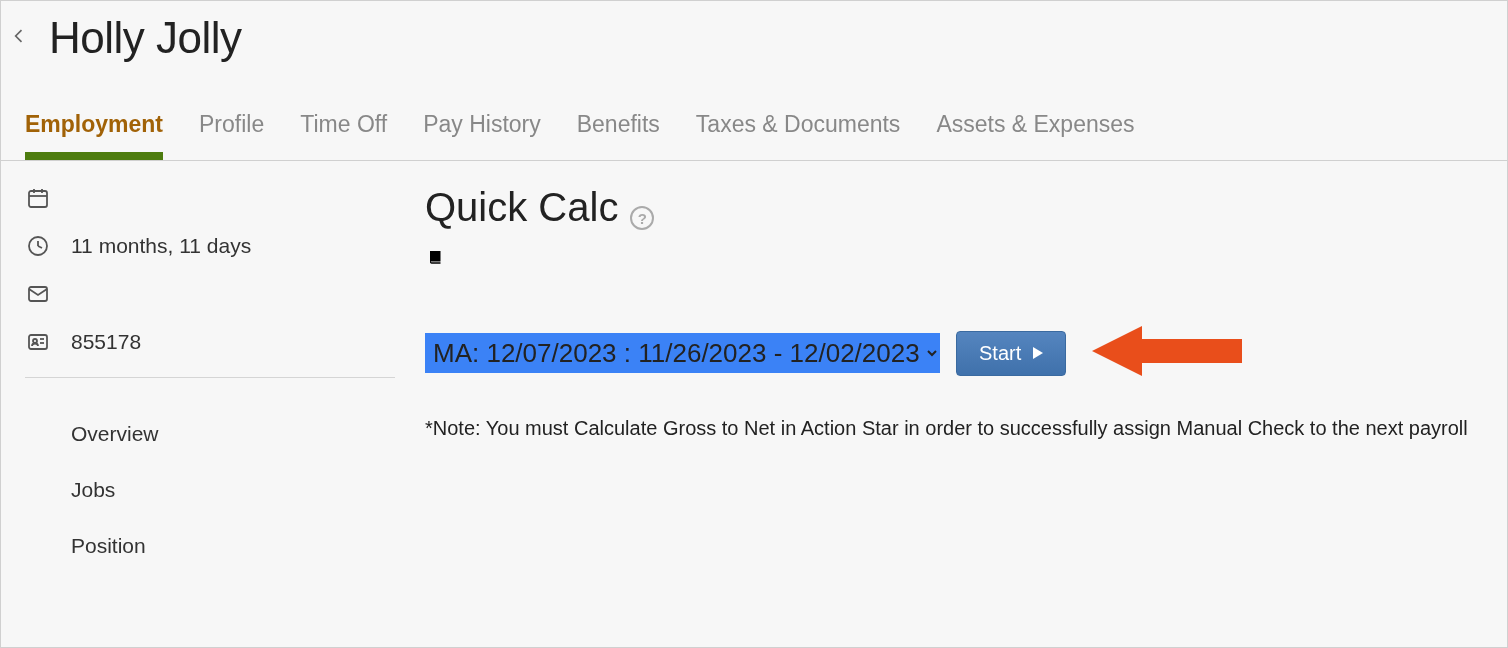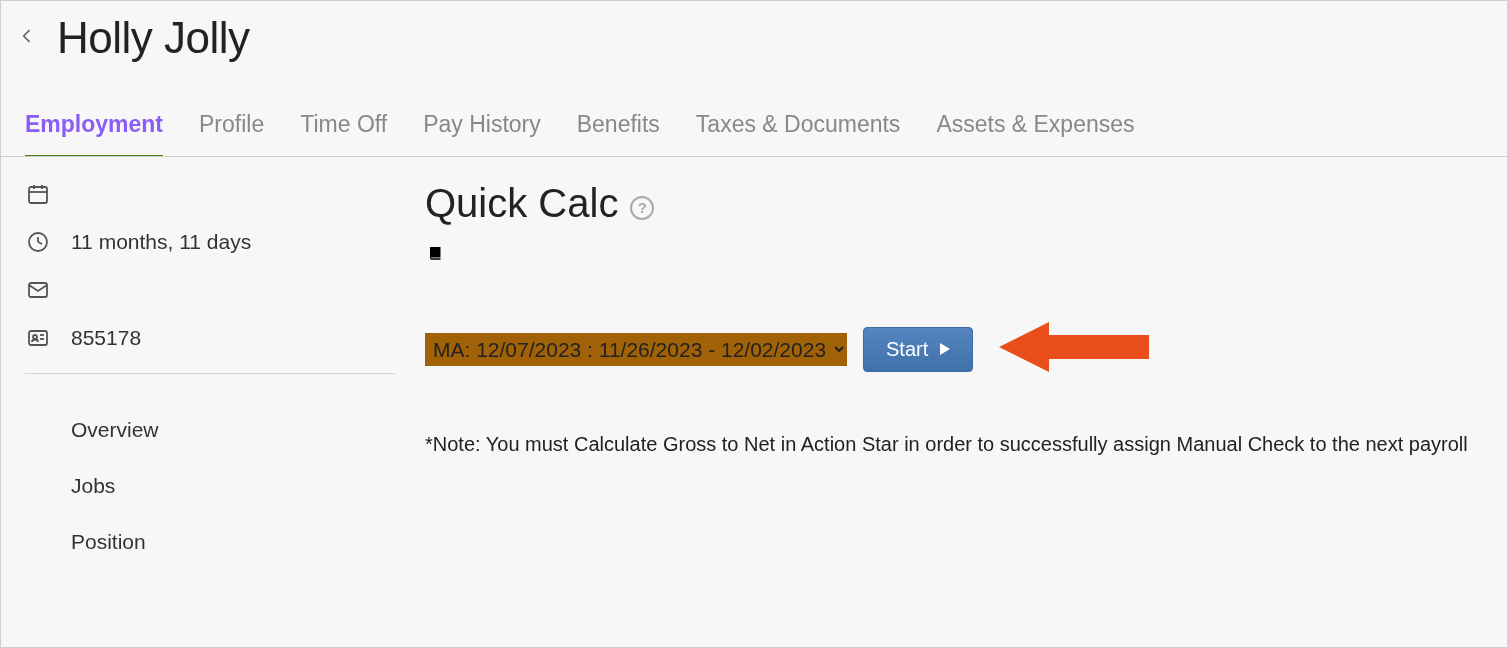--- a/index.html
+++ b/index.html
@@ -8,21 +8,21 @@
       background: #f7f7f7;
       color: #333;
       width: 1508px;
       height: 648px;
       border: 1px solid #d0d0d0;
       overflow: hidden;
     }
     .header-row {
       display: flex;
       align-items: center;
-      padding: 12px 20px 8px 16px;
+      padding: 12px 20px 8px 8px;
     }
     .back-arrow {
       font-size: 22px;
       color: #666;
       margin-right: 20px;
       cursor: pointer;
       line-height: 1;
     }
     .page-title {
       font-size: 44px;
@@ -37,23 +37,23 @@
       border-bottom: 1px solid #d0d0d0;
     }
     .tab {
       font-size: 23px;
       color: #888;
       padding-bottom: 14px;
       cursor: pointer;
       border-bottom: 4px solid transparent;
     }
     .tab.active {
-      color: #8b5cf6;
+      color: #a16207;
       font-weight: 600;
-      border-bottom: 1px solid #4d7c0f;
+      border-bottom: 8px solid #4d7c0f;
     }
     .content {
       display: flex;
       padding: 24px 24px 0 24px;
     }
     .sidebar {
       width: 400px;
       padding-right: 30px;
     }
     .info-item {
@@ -83,21 +83,21 @@
       font-size: 21px;
       color: #333;
       cursor: pointer;
     }
     .main {
       flex: 1;
       padding-top: 0;
     }
     .main-title-row {
       display: flex;
-      align-items: center;
+      align-items: flex-end;
       gap: 12px;
       margin-bottom: 18px;
     }
     .main-title {
       font-size: 40px;
       font-weight: 400;
       color: #222;
     }
     .help-icon {
       display: inline-flex;
@@ -119,23 +119,23 @@
       margin-bottom: 50px;
       margin-left: 2px;
       cursor: pointer;
     }
     .controls-row {
       display: flex;
       align-items: center;
       gap: 16px;
     }
     .period-select {
-      background: #a16207;
+      background: #3b82f6;
       border: none;
-      font-size: 21px;
+      font-size: 26px;
       color: #222;
       padding: 4px 4px;
       cursor: pointer;
       font-family: inherit;
     }
     .start-btn {
       background: #4a7bb5;
       background: linear-gradient(to bottom, #5585bf, #3f71ab);
       color: #fff;
       border: 1px solid #3a6aa0;
@@ -151,21 +151,21 @@
       display: inline-block;
       width: 0; height: 0;
       border-top: 6px solid transparent;
       border-bottom: 6px solid transparent;
       border-left: 10px solid #fff;
     }
     .arrow-annotation {
       margin-left: 10px;
     }
     .note {
-      margin-top: 52px;
+      margin-top: 32px;
       font-size: 20px;
       color: #222;
     }
   </style>
 </head>
 <body>
 
 <div class="header-row">
   <span class="back-arrow">
     <svg viewBox="0 0 24 24" width="20" height="20" fill="none" stroke="#666" stroke-width="2">

